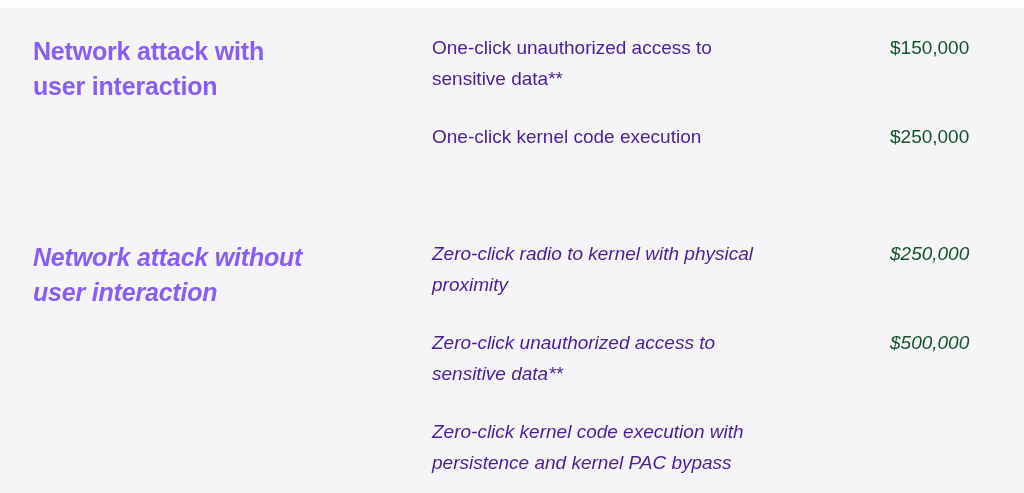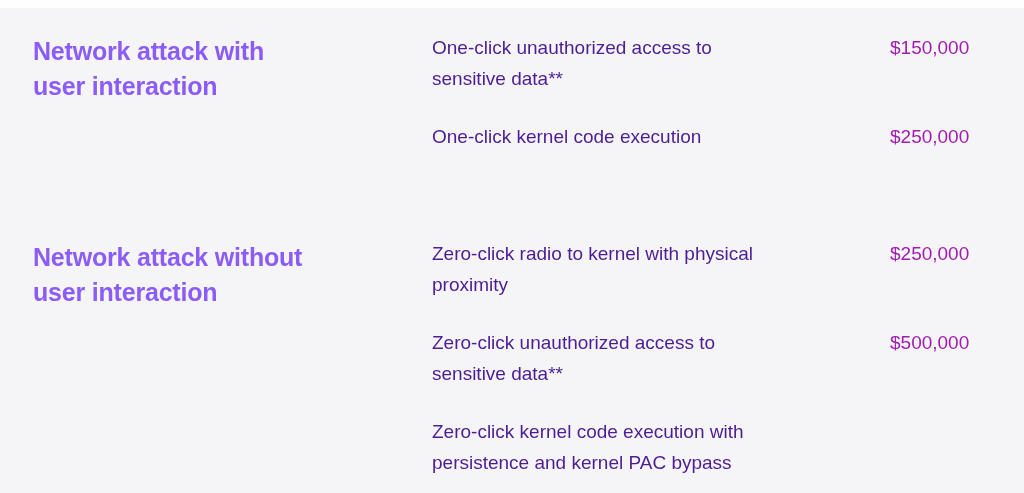--- a/index.html
+++ b/index.html
@@ -16,21 +16,21 @@
     background: #fefefe;
   }
   .bounty-table {
     padding: 24px 14px 0 33px;
   }
   .group {
     display: flex;
     align-items: flex-start;
     margin-bottom: 86px;
   }
-  .group:last-child { margin-bottom: 0; }
+  .group:last-child { margin-bottom: 0; font-style: italic; }
   .category {
     width: 399px;
     flex: 0 0 399px;
     font-size: 25px;
     line-height: 35px;
     font-weight: 700;
     letter-spacing: -0.2px;
     color: #8b5cf6;
     white-space: pre-line;
     padding-top: 2px;
@@ -49,21 +49,21 @@
     line-height: 31px;
     font-weight: 400;
     color: #4c1d95;
     white-space: pre-line;
   }
   .payout {
     flex: 1 1 auto;
     font-size: 19px;
     line-height: 31px;
     font-weight: 400;
-    color: #a21caf;
+    color: #14532d;
     text-align: left;
   }
 </style>
 </head>
 <body>
 
 <div class="top-strip"></div>
 
 <div class="bounty-table">
 

